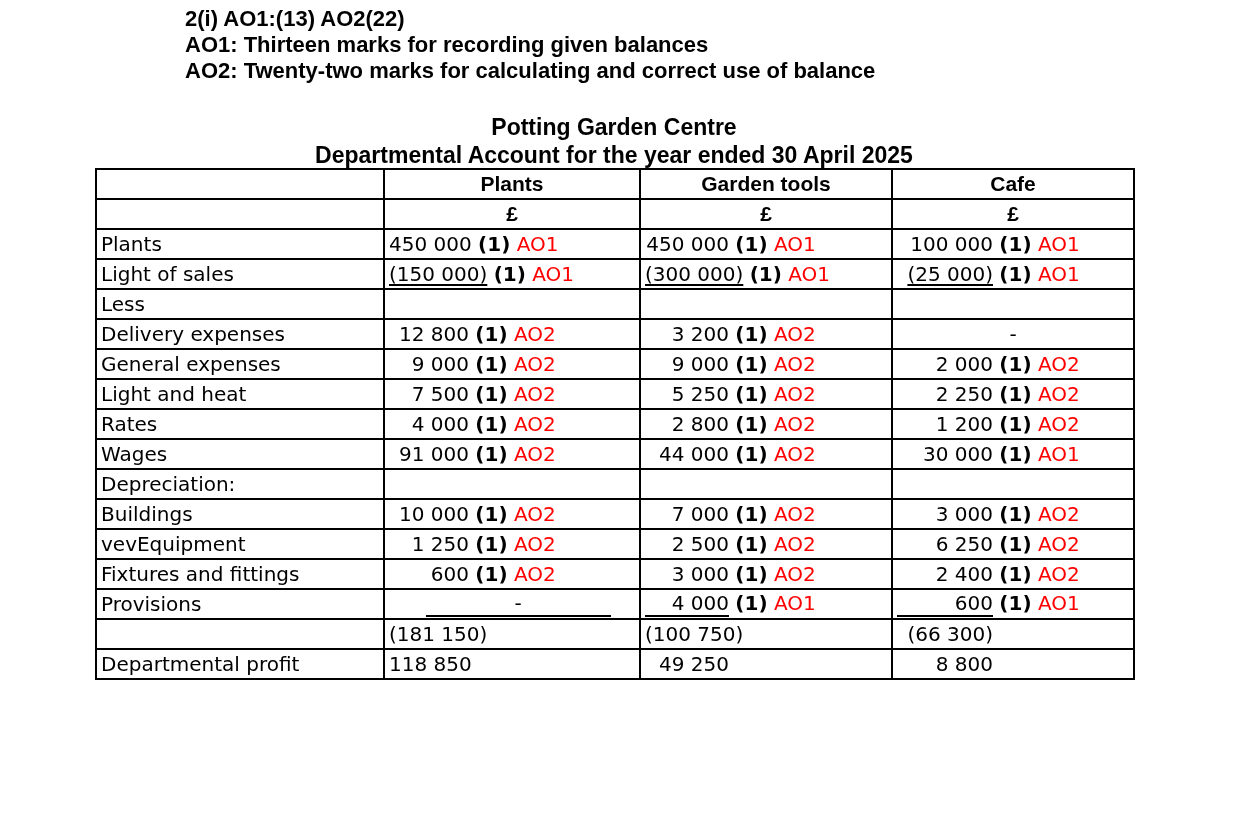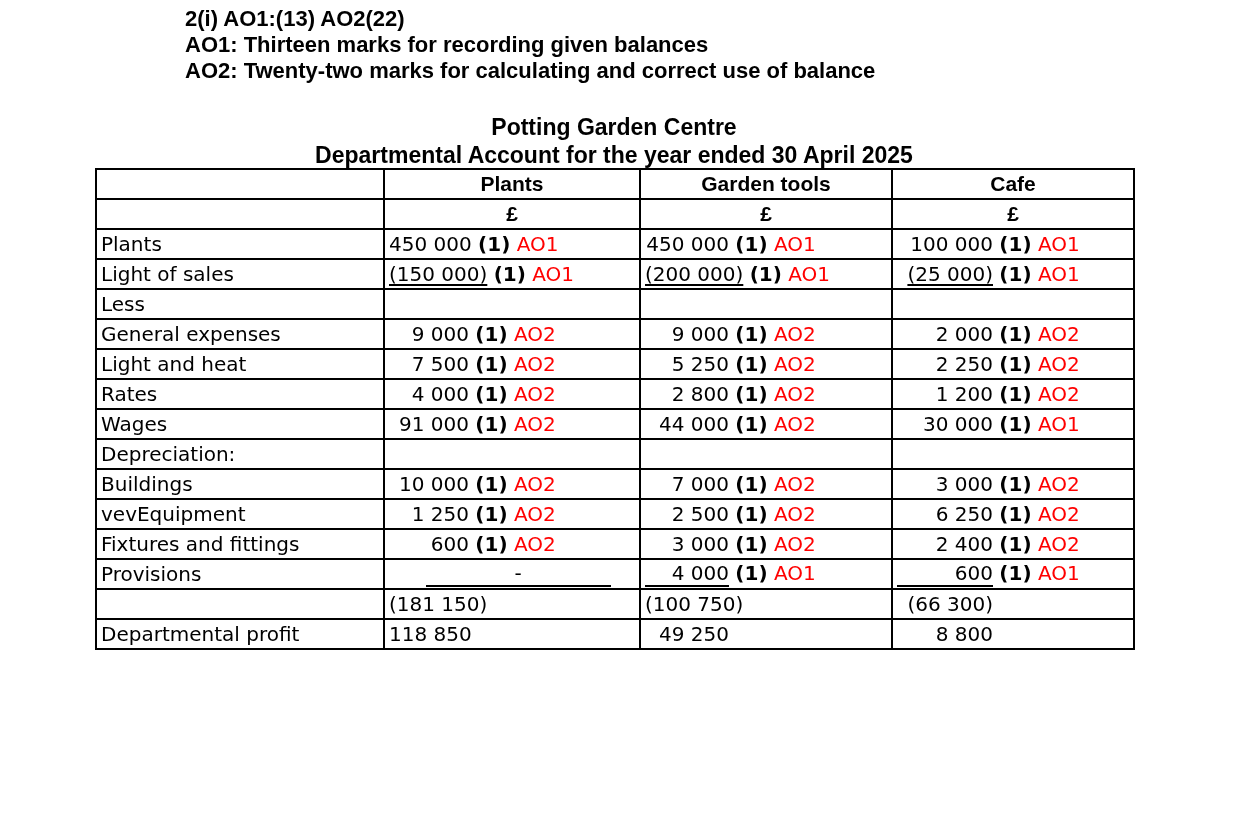--- a/index.html
+++ b/index.html
@@ -75,28 +75,34 @@
     <tbody id="table-body">
         <tr>
           <td class="label-cell">Plants</td>
           <td class="value-cell"><span class="amount w1">450 000</span> <span class="mark">(1)</span> <span class="ao" style="color: rgb(255, 0, 0);">AO1</span></td>
           <td class="value-cell"><span class="amount w2">450 000</span> <span class="mark">(1)</span> <span class="ao" style="color: rgb(255, 0, 0);">AO1</span></td>
           <td class="value-cell"><span class="amount w3">100 000</span> <span class="mark">(1)</span> <span class="ao" style="color: rgb(255, 0, 0);">AO1</span></td>
         </tr>
         <tr>
           <td class="label-cell">Light of sales</td>
           <td class="value-cell"><span class="amount w1 u-text">(150 000)</span> <span class="mark">(1)</span> <span class="ao" style="color: rgb(255, 0, 0);">AO1</span></td>
-          <td class="value-cell"><span class="amount w2 u-text">(200 000)</span> <span class="mark">(1)</span> <span class="ao" style="color: rgb(255, 0, 0);">AO1</span></td>
+          <td class="value-cell"><span class="amount w2 u-text">(300 000)</span> <span class="mark">(1)</span> <span class="ao" style="color: rgb(255, 0, 0);">AO1</span></td>
           <td class="value-cell"><span class="amount w3 u-text">(25 000)</span> <span class="mark">(1)</span> <span class="ao" style="color: rgb(255, 0, 0);">AO1</span></td>
         </tr>
         <tr>
           <td class="label-cell">Less</td>
           <td class="value-cell"></td>
           <td class="value-cell"></td>
           <td class="value-cell"></td>
+        </tr>
+        <tr>
+          <td class="label-cell">Delivery expenses</td>
+          <td class="value-cell"><span class="amount w1">12 800</span> <span class="mark">(1)</span> <span class="ao" style="color: rgb(255, 0, 0);">AO2</span></td>
+          <td class="value-cell"><span class="amount w2">3 200</span> <span class="mark">(1)</span> <span class="ao" style="color: rgb(255, 0, 0);">AO2</span></td>
+          <td class="value-cell center"><span class="">-</span></td>
         </tr>
         <tr>
           <td class="label-cell">General expenses</td>
           <td class="value-cell"><span class="amount w1">9 000</span> <span class="mark">(1)</span> <span class="ao" style="color: rgb(255, 0, 0);">AO2</span></td>
           <td class="value-cell"><span class="amount w2">9 000</span> <span class="mark">(1)</span> <span class="ao" style="color: rgb(255, 0, 0);">AO2</span></td>
           <td class="value-cell"><span class="amount w3">2 000</span> <span class="mark">(1)</span> <span class="ao" style="color: rgb(255, 0, 0);">AO2</span></td>
         </tr>
         <tr>
           <td class="label-cell">Light and heat</td>
           <td class="value-cell"><span class="amount w1">7 500</span> <span class="mark">(1)</span> <span class="ao" style="color: rgb(255, 0, 0);">AO2</span></td>

